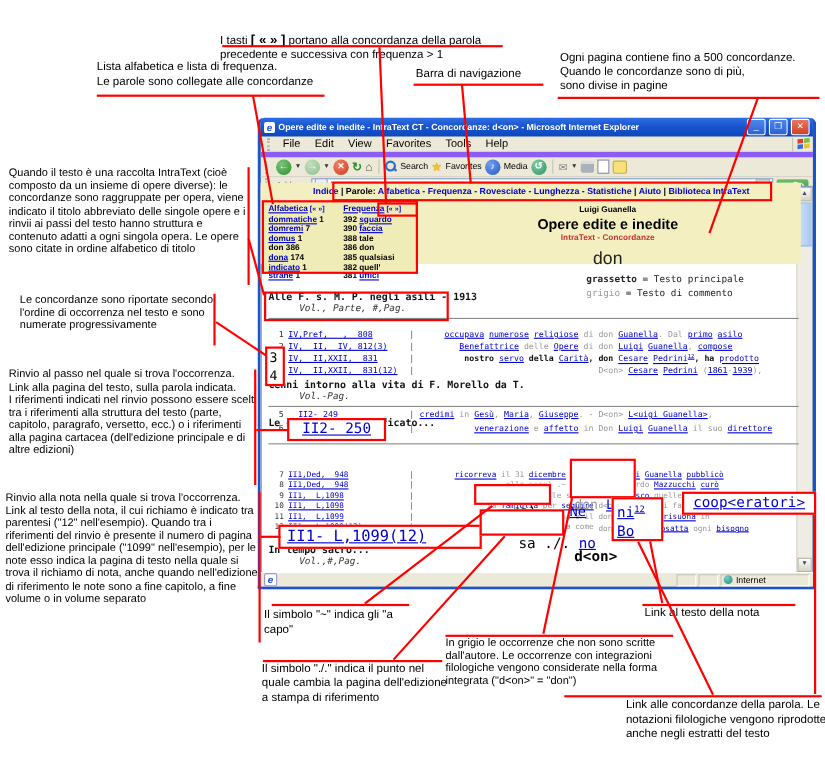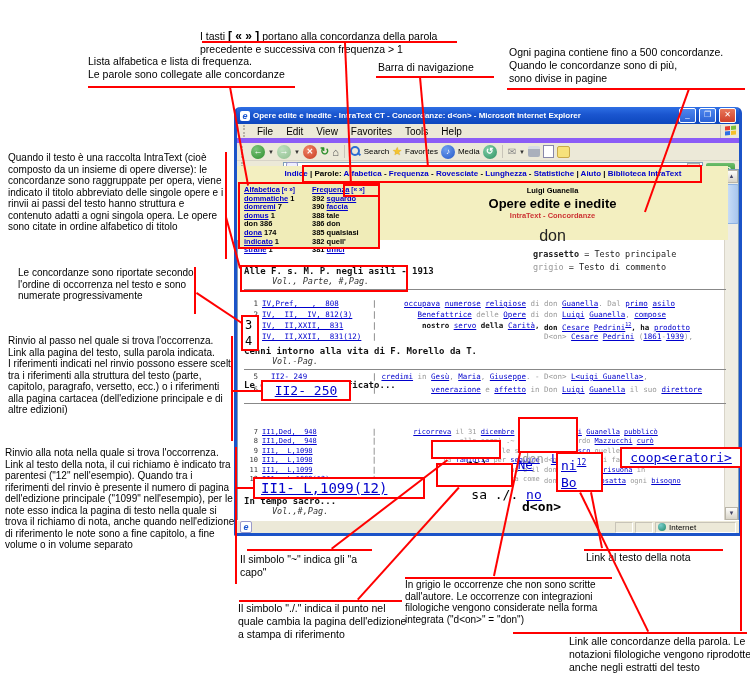--- a/index.html
+++ b/index.html
@@ -291,21 +291,21 @@
   <div class="rbox" style="left:238px;top:182px;width:142px;height:67px;"></div>
   <div class="rbox" style="left:343px;top:184px;width:37px;height:13px;"></div>
   <div class="rbox" style="left:240px;top:265px;width:168px;height:27px;"></div>
   <div class="rbox white co" style="left:241px;top:315px;width:18px;height:36px;font-size:12px;line-height:16px;padding-left:2px;">
     <div>3</div>
     <div>4</div>
   </div>
   <div class="rbox white co" style="left:261px;top:380px;width:90px;height:21px;font-size:13px;line-height:17px;text-align:center;">
     <span class="lk">II2- 250</span>
   </div>
-  <div class="rbox white co" style="left:253px;top:477px;width:172px;height:22px;font-size:14px;line-height:18px;padding-left:6px;">
+  <div class="rbox white co" style="left:253px;top:477px;width:185px;height:22px;font-size:14px;line-height:18px;padding-left:6px;">
     <span class="lk">II1- L,1099(12)</span>
   </div>
   <div class="rbox white co" style="left:431px;top:440px;width:70px;height:19px;font-size:12.5px;line-height:15px;padding-left:2px;white-space:pre;">
     <span>ra) .~ </span><span class="lk">Ne</span>
   </div>
   <div class="rbox white co" style="left:518px;top:417px;width:60px;height:36px;font-size:12px;line-height:16px;padding-left:2px;white-space:pre;">
     <div><span class="gy">don </span><span class="lk">Lu</span></div>
     <div class="bd" style="font-size:13px;">d&lt;on&gt;</div>
   </div>
   <div class="rbox white co" style="left:436px;top:463px;width:77px;height:24px;font-size:13px;line-height:20px;padding-left:2px;white-space:pre;">

